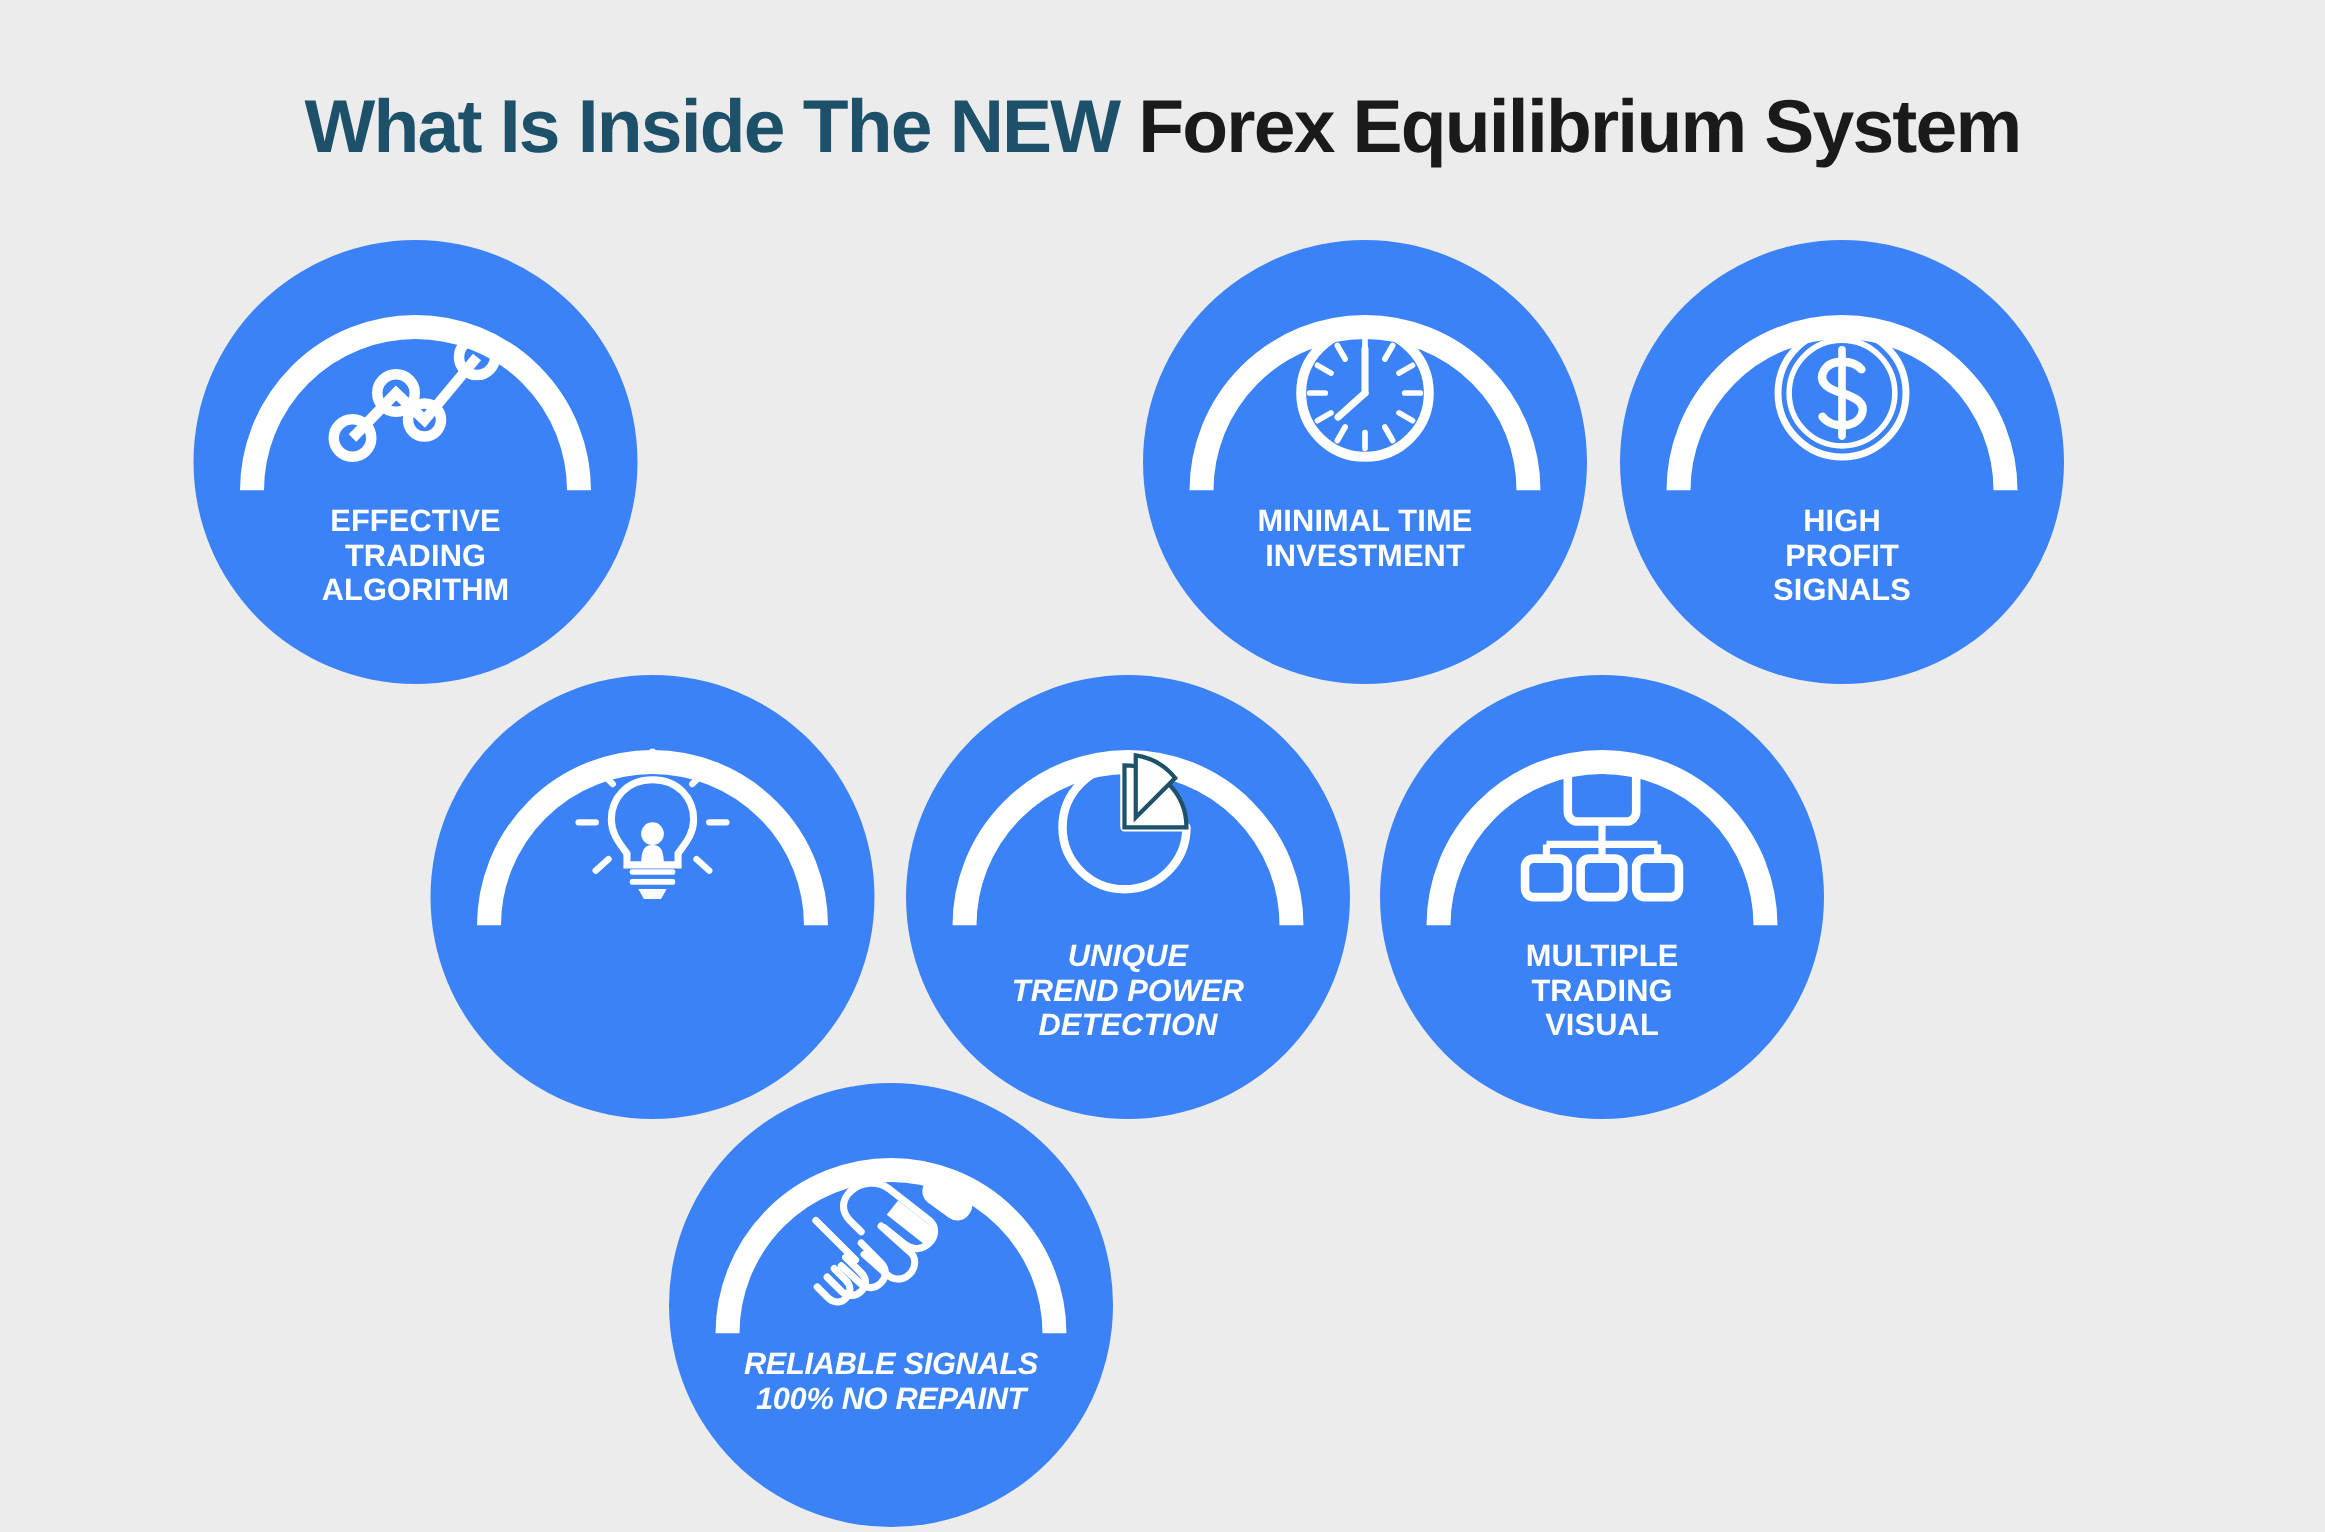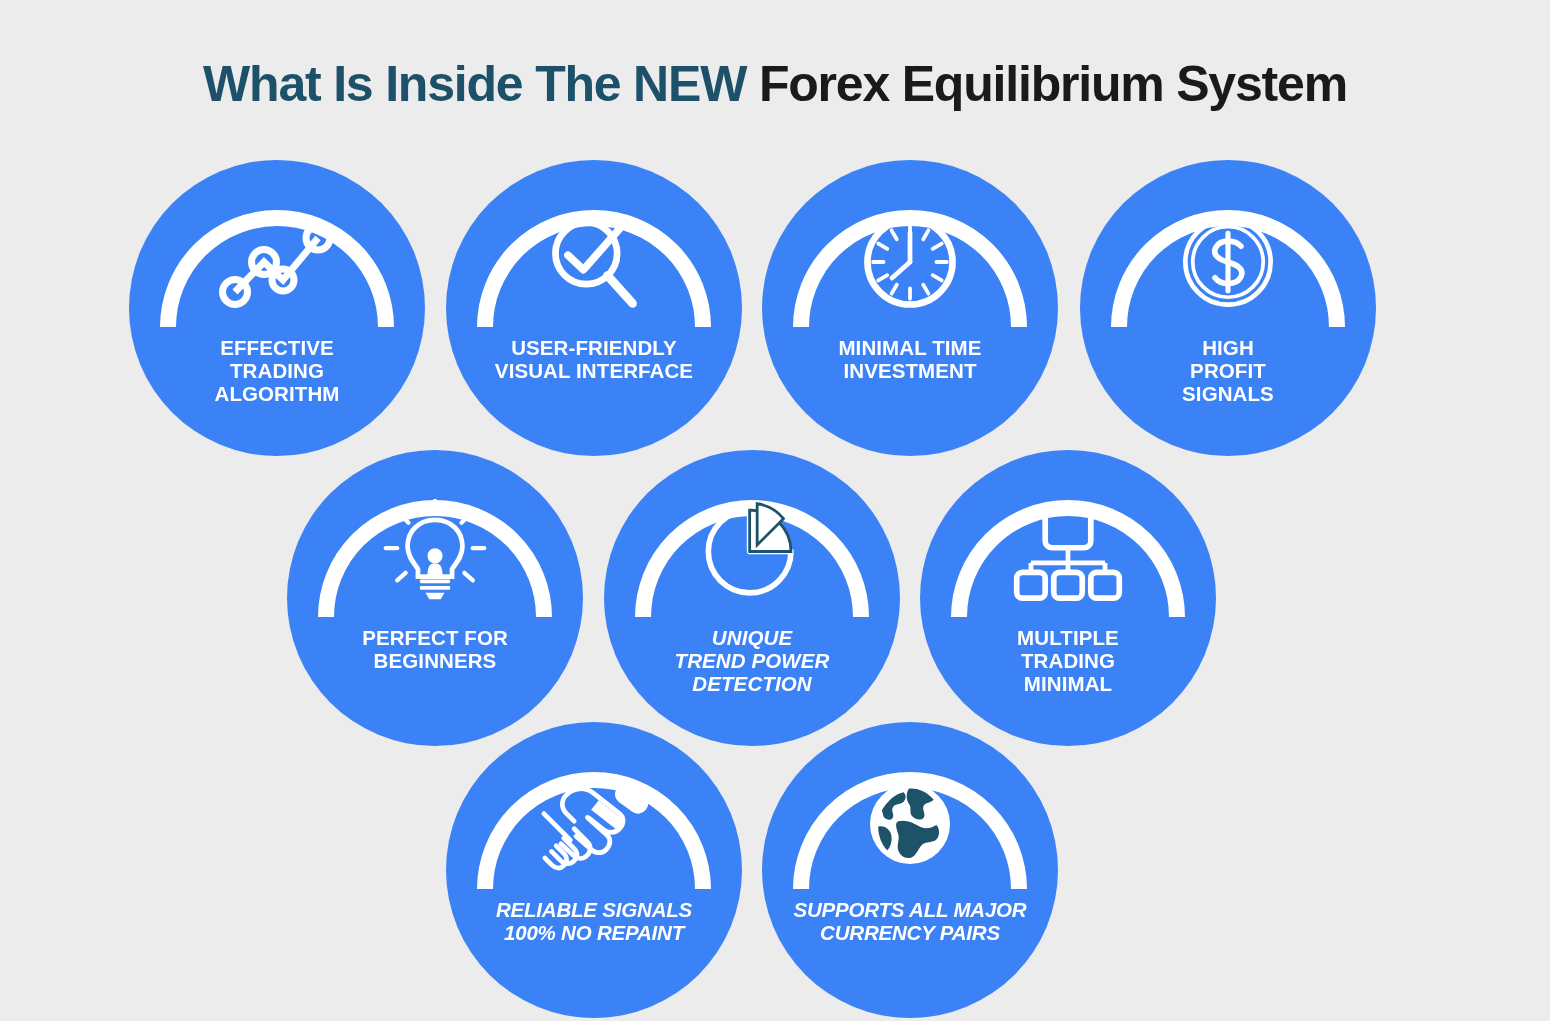--- a/index.html
+++ b/index.html
@@ -118,34 +118,20 @@
         <circle cx="47" cy="50" r="12.5" fill="none" stroke="#ffffff" stroke-width="7"></circle>
         <circle cx="66" cy="68" r="11" fill="none" stroke="#ffffff" stroke-width="7"></circle>
         <circle cx="101" cy="26" r="12" fill="none" stroke="#ffffff" stroke-width="7"></circle>
       </svg>
     </div>
     <div class="badge-label">EFFECTIVE
 TRADING
 ALGORITHM</div>
   </div>
 
-  <div class="badge r1 c2a">
-    <svg class="badge-arc" viewBox="0 0 240 145">
-      <path d="M11 145 A109 109 0 0 1 229 145" fill="none" stroke="#ffffff" stroke-width="16"></path>
-    </svg>
-    <div class="badge-icon">
-      <svg viewBox="0 0 120 110" width="116" height="106">
-        <circle cx="52" cy="46" r="32" fill="none" stroke="#ffffff" stroke-width="7"></circle>
-        <path d="M74 69 L100 98" stroke="#ffffff" stroke-width="9" stroke-linecap="round" fill="none"></path>
-        <path d="M33 48 L49 63 L87 20" fill="none" stroke="#ffffff" stroke-width="8" stroke-linecap="round" stroke-linejoin="round"></path>
-      </svg>
-    </div>
-    <div class="badge-label">USER-FRIENDLY
-VISUAL INTERFACE</div>
-  </div>
 
   <div class="badge r1 c3a">
     <svg class="badge-arc" viewBox="0 0 240 145">
       <path d="M11 145 A109 109 0 0 1 229 145" fill="none" stroke="#ffffff" stroke-width="16"></path>
     </svg>
     <div class="badge-icon">
       <svg viewBox="0 0 110 110" width="104" height="104">
         <circle cx="55" cy="55" r="45" fill="none" stroke="#ffffff" stroke-width="7"></circle>
         <g stroke="#ffffff" stroke-width="4" stroke-linecap="round">
           <line x1="55" y1="16" x2="55" y2="27"></line>
@@ -204,22 +190,20 @@
           <line x1="60" y1="2" x2="60" y2="14"></line>
           <line x1="24" y1="17" x2="32" y2="25"></line>
           <line x1="96" y1="17" x2="88" y2="25"></line>
           <line x1="8" y1="52" x2="20" y2="52"></line>
           <line x1="112" y1="52" x2="100" y2="52"></line>
           <line x1="20" y1="86" x2="29" y2="78"></line>
           <line x1="100" y1="86" x2="91" y2="78"></line>
         </g>
       </svg>
     </div>
-    <div class="badge-label">PERFECT FOR
-BEGINNERS</div>
   </div>
 
   <div class="badge r2 c2b">
     <svg class="badge-arc" viewBox="0 0 240 145">
       <path d="M11 145 A109 109 0 0 1 229 145" fill="none" stroke="#ffffff" stroke-width="16"></path>
     </svg>
     <div class="badge-icon">
       <svg viewBox="0 0 115 115" width="108" height="108">
         <path d="M55 57 L55 13 A44 44 0 1 0 99 57 Z" fill="none" stroke="#ffffff" stroke-width="6" stroke-linejoin="round"></path>
         <path d="M99 57 L55 57 L55 13 A44 44 0 0 1 99 57 Z" fill="#ffffff" stroke="#1d5269" stroke-width="3"></path>
@@ -243,21 +227,21 @@
         <line x1="21" y1="64" x2="21" y2="74" stroke="#ffffff" stroke-width="5"></line>
         <line x1="60" y1="64" x2="60" y2="74" stroke="#ffffff" stroke-width="5"></line>
         <line x1="99" y1="64" x2="99" y2="74" stroke="#ffffff" stroke-width="5"></line>
         <rect x="6" y="74" width="30" height="27" rx="6" fill="none" stroke="#ffffff" stroke-width="6"></rect>
         <rect x="45" y="74" width="30" height="27" rx="6" fill="none" stroke="#ffffff" stroke-width="6"></rect>
         <rect x="84" y="74" width="30" height="27" rx="6" fill="none" stroke="#ffffff" stroke-width="6"></rect>
       </svg>
     </div>
     <div class="badge-label">MULTIPLE
 TRADING
-MINIMAL</div>
+VISUAL</div>
   </div>
 
   <div class="badge r3 c1c">
     <svg class="badge-arc" viewBox="0 0 240 145">
       <path d="M11 145 A109 109 0 0 1 229 145" fill="none" stroke="#ffffff" stroke-width="16"></path>
     </svg>
     <div class="badge-icon">
       <svg viewBox="0 0 130 110" width="124" height="104">
         <g fill="none" stroke="#ffffff" stroke-width="5" stroke-linejoin="round" stroke-linecap="round">
           <path d="M12 44 L40 72"></path>
@@ -269,32 +253,14 @@
           <path d="M25 78 L33 86 C37 90 37 95 33 99 C29 103 24 102 20 98 L13 91"></path>
         </g>
         <rect x="86" y="18" width="38" height="21" rx="10" transform="rotate(36 105 28)" fill="#ffffff"></rect>
         <path d="M70 30 L98 52 L90 62 L62 40 Z" fill="#ffffff"></path>
       </svg>
     </div>
     <div class="badge-label tight">RELIABLE SIGNALS
 100% NO REPAINT</div>
   </div>
 
-  <div class="badge r3 c2c">
-    <svg class="badge-arc" viewBox="0 0 240 145">
-      <path d="M11 145 A109 109 0 0 1 229 145" fill="none" stroke="#ffffff" stroke-width="16"></path>
-    </svg>
-    <div class="badge-icon">
-      <svg viewBox="0 0 110 110" width="100" height="100">
-        <circle cx="55" cy="55" r="44" fill="#ffffff"></circle>
-        <g fill="#1d5269">
-          <path d="M24 40 C30 30 38 22 48 20 C52 24 50 30 46 32 C42 34 38 33 36 37 C34 41 38 44 36 48 C34 52 28 50 26 47 Z"></path>
-          <path d="M54 16 C64 15 74 20 81 28 C78 32 72 31 70 35 C68 40 73 44 70 48 C67 52 60 50 57 46 C54 42 57 37 54 33 C51 29 50 21 54 16 Z"></path>
-          <path d="M42 52 C50 50 58 53 64 57 C70 61 78 60 84 56 C88 60 88 68 84 72 C80 76 72 74 68 78 C64 82 62 90 56 92 C50 94 44 90 42 84 C40 78 44 72 42 66 C40 60 38 54 42 52 Z"></path>
-          <path d="M20 58 C26 56 32 60 34 66 C36 72 34 80 30 84 C24 78 20 68 20 58 Z"></path>
-        </g>
-      </svg>
-    </div>
-    <div class="badge-label tight">SUPPORTS ALL MAJOR
-CURRENCY PAIRS</div>
-  </div>
 
 </div>
 
 </body></html>

